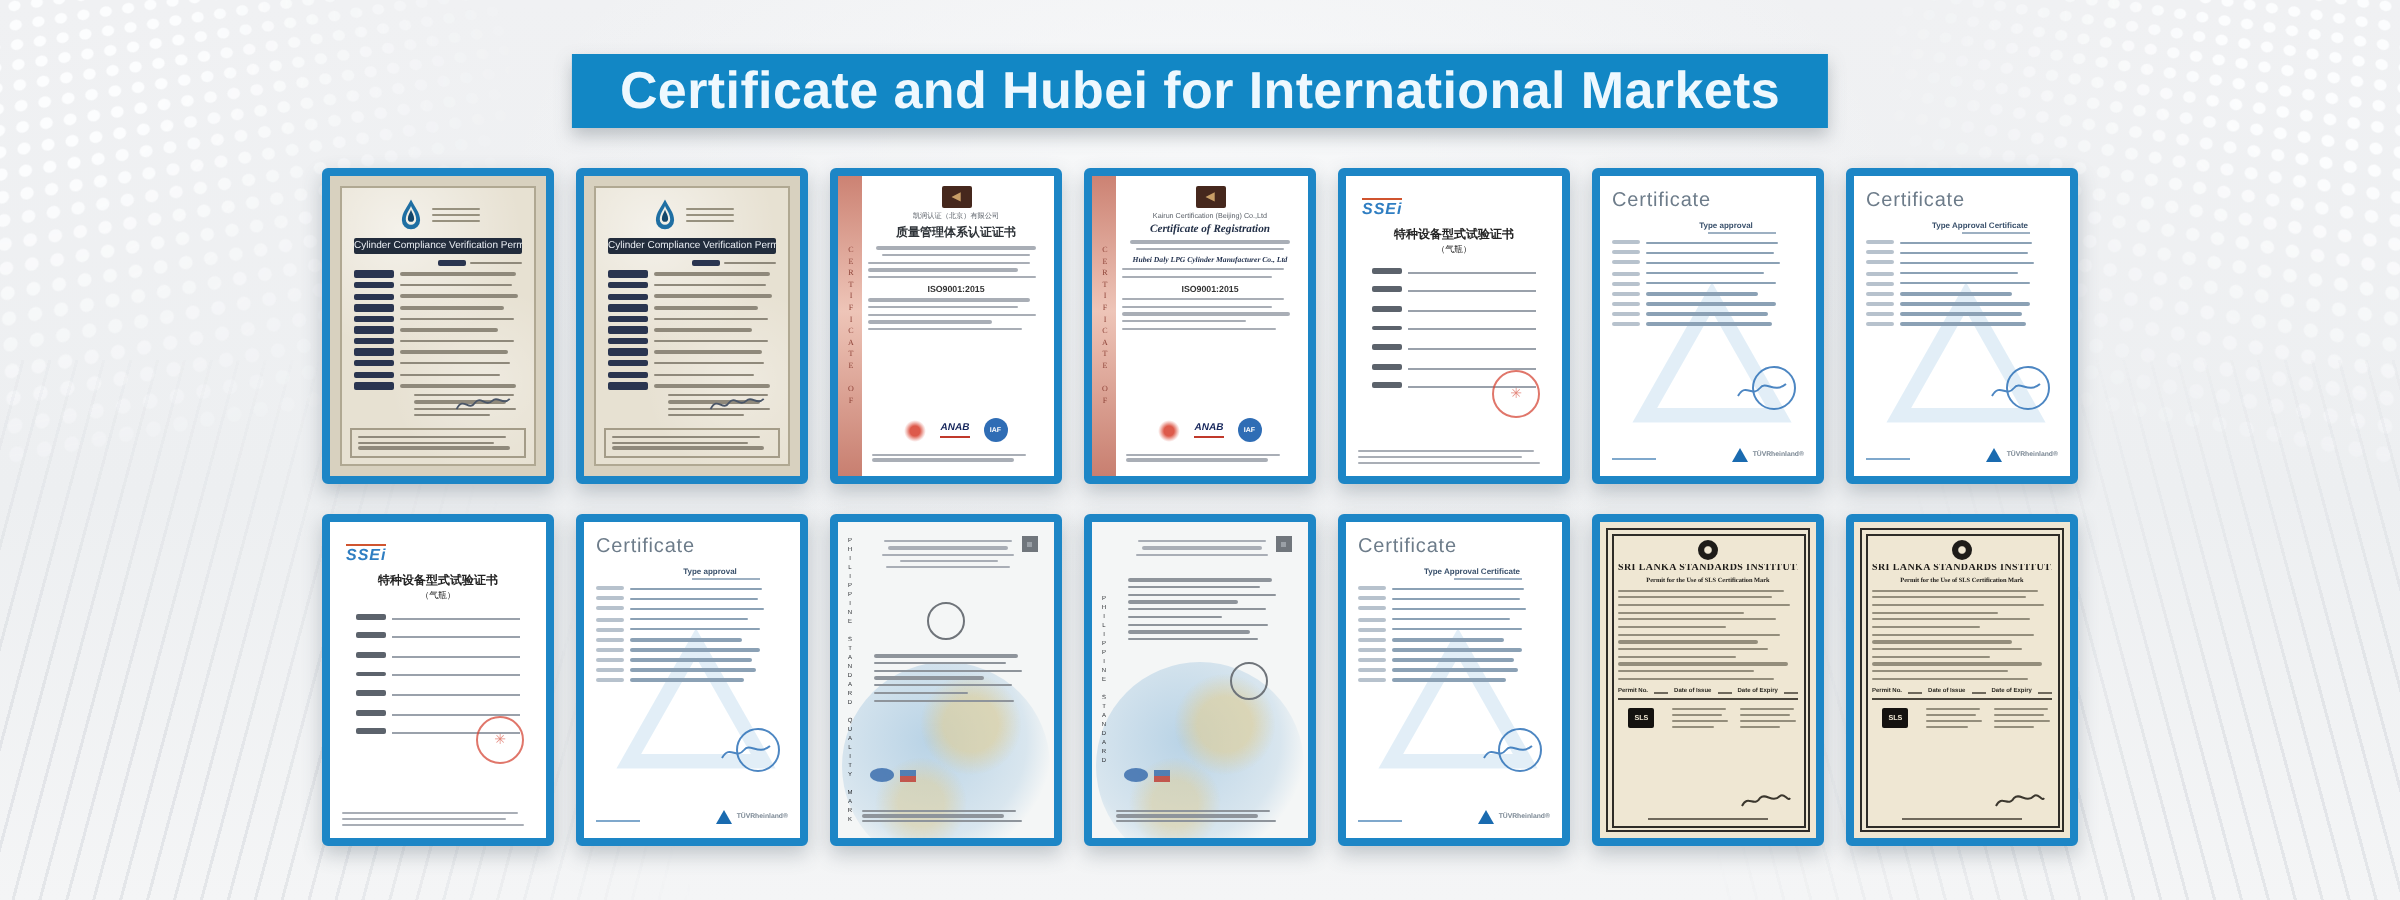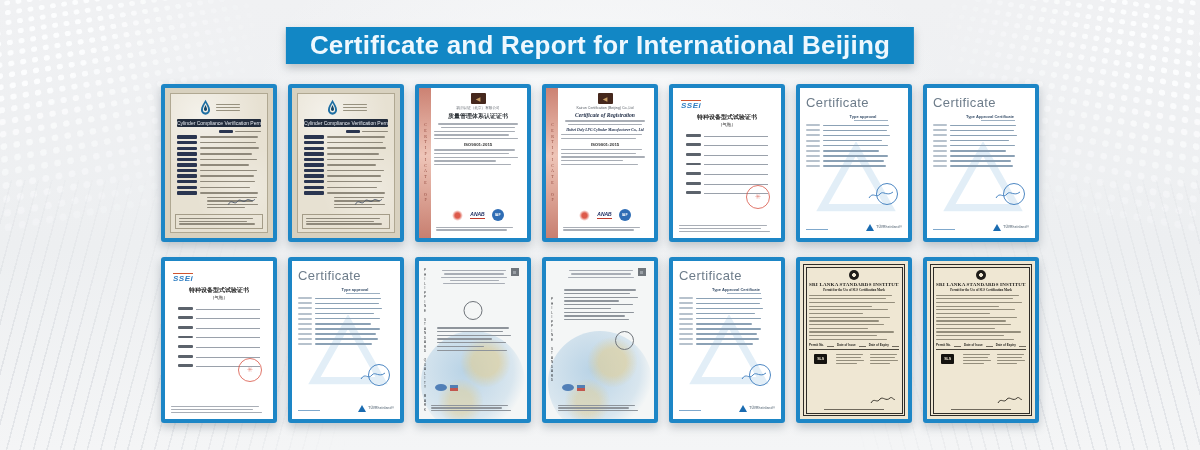--- a/index.html
+++ b/index.html
@@ -99,21 +99,21 @@
   .frow{display:flex;align-items:flex-end;gap:3px;margin:4.6px 0;}
   .frow .fl{flex:0 0 auto;width:15px;height:2.8px;background:#5c636c;border-radius:1px;}
   .frow .fu{flex:1;height:4px;border-bottom:1px solid #9aa1ab;}
   .ssei-stamp{position:absolute;right:11px;top:97px;width:22px;height:22px;border-radius:50%;
     border:1.2px solid rgba(213,72,56,.75);display:flex;align-items:center;justify-content:center;
     color:rgba(213,72,56,.65);font-size:7px;}
   .ssei-foot{position:absolute;left:6px;right:6px;bottom:4px;}
   .ssei-foot .ln{height:1.2px;margin:1.8px 0;}
   
   .t-tuv{padding:7px 6px;}
-  .tuv-title{position:relative;z-index:1;font-size:13px;color:#6d7c8a;letter-spacing:.4px;}
+  .tuv-title{position:relative;z-index:1;font-size:10px;color:#6d7c8a;letter-spacing:.4px;}
   .tuv-sub{position:relative;z-index:1;font-size:4px;font-weight:bold;color:#39506b;text-align:center;
     margin:4px 4px 1px 22px;line-height:1.25;}
   .tuv-subline{width:34px;height:1.2px;background:#9db0c2;margin:0 14px 2px auto;}
   .tuv-table{position:relative;z-index:1;margin-top:2px;}
   .tuv-table .kv .chip{width:14px;height:2px;background:#b7c2cd;}
   .tuv-table .kv .ln{background:#8ba1b5;height:1.5px;}
   .tuv-table .kv{margin:3.1px 0;}
   .tuv-wm{position:absolute;left:16px;top:54px;width:80px;height:80px;z-index:0;opacity:.9;}
   .tuv-stamp{position:absolute;right:10px;bottom:33px;width:20px;height:20px;border:1.2px solid #2e72b8;
     border-radius:50%;z-index:2;opacity:.85;}
@@ -175,21 +175,21 @@
 </style>
 </head>
 <body>
 
 <div class="stage">
   <div class="corner tl"></div>
   <div class="corner tr"></div>
   <div class="rays bl"></div>
   <div class="rays br"></div>
 
-  <div class="banner">Certificate and Report for International Beijing</div>
+  <div class="banner">Certificate and Hubei for International Markets</div>
 
   <div class="row row1">
 
     <div class="card t-cyl">
       <div class="cyl-inner">
         <div class="cyl-logo-row">
           <svg class="flame" viewBox="0 0 20 26">
             <path d="M10 1 C7 7 3 11 3 17 a7 7 0 0 0 14 0 C17 11 13 7 10 1Z" fill="#1f6fa3"></path>
             <path d="M10 6 C8.6 9.5 6 12 6 16.5 a4 4 0 0 0 8 0 C14 12 11.4 9.5 10 6Z" fill="#f2efe6"></path>
             <path d="M10 9 C9.2 11.5 7.6 13 7.6 15.8 a2.4 2.4 0 0 0 4.8 0 C12.4 13 10.8 11.5 10 9Z" fill="#14476b"></path>

